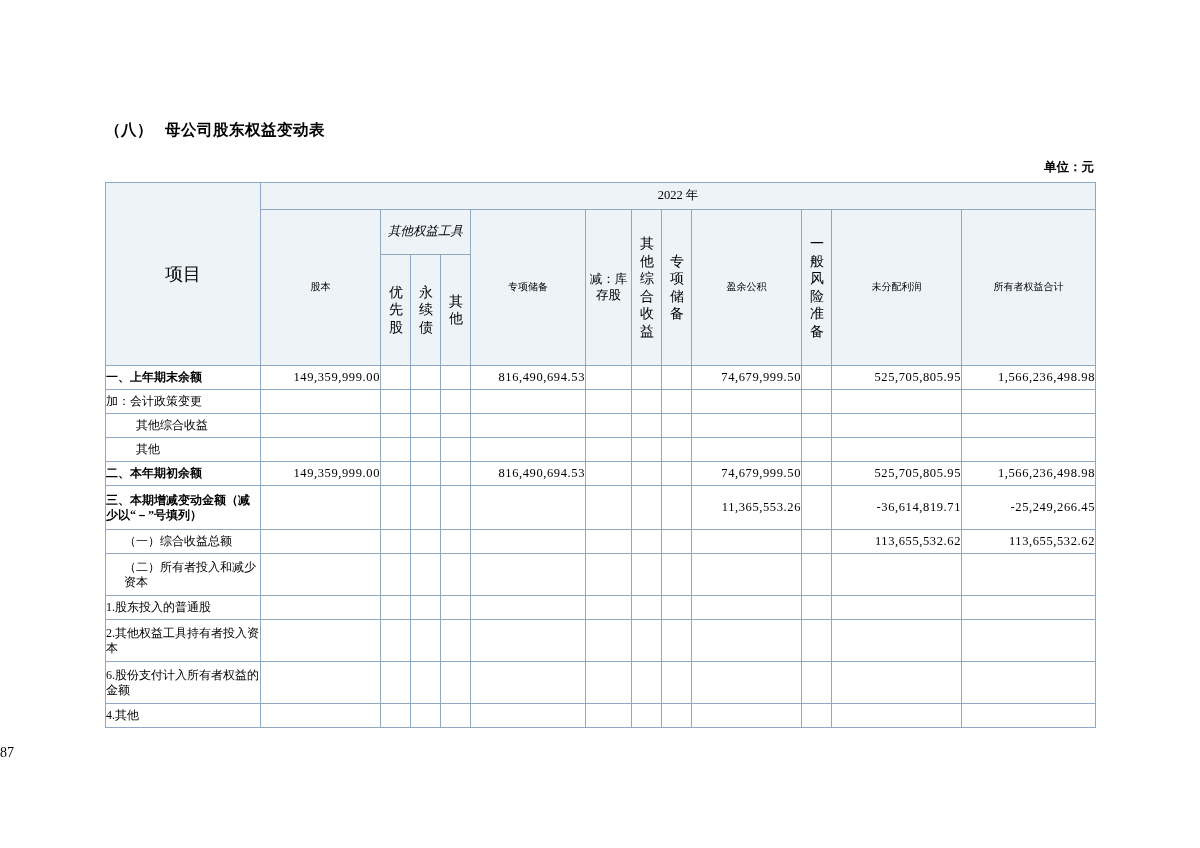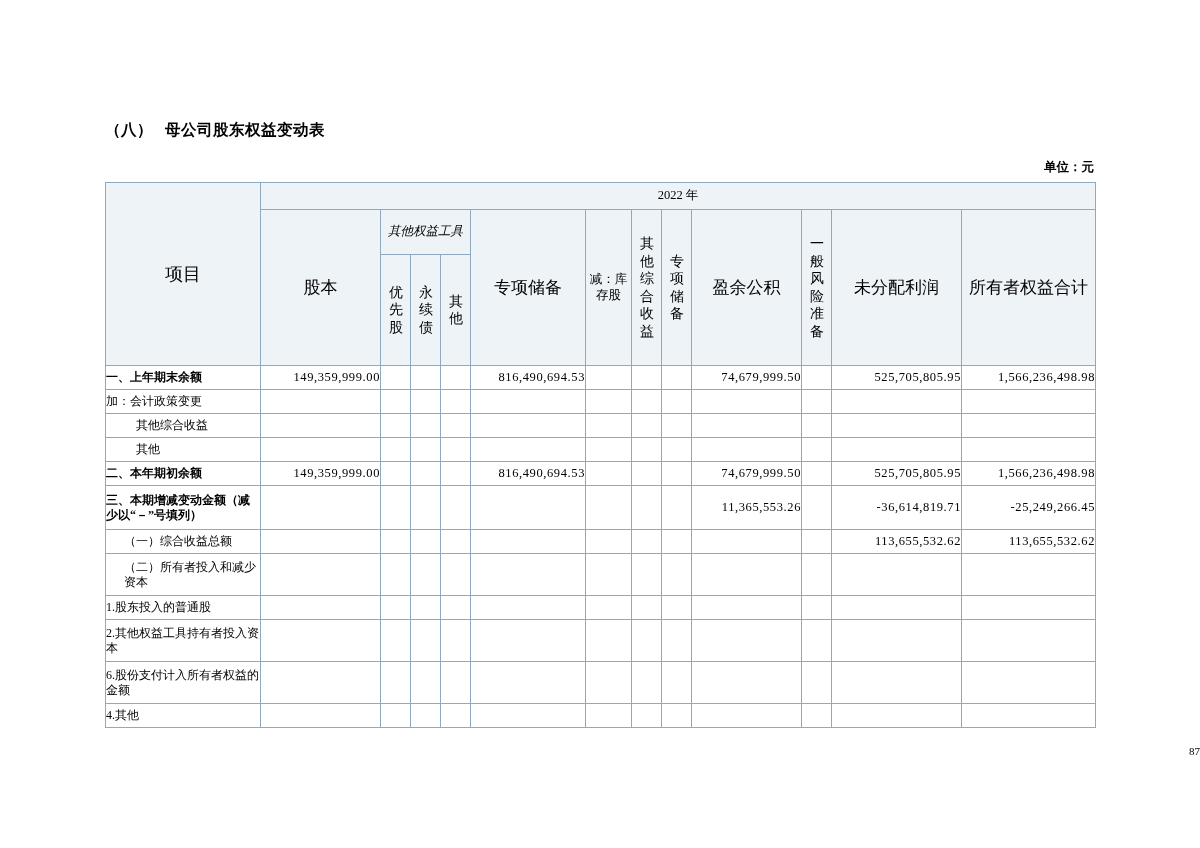--- a/index.html
+++ b/index.html
@@ -56,21 +56,21 @@
   table.ownerstbl td {
     border: 1px solid #8ea9c1;
     padding: 0;
     vertical-align: middle;
     line-height: 1.25;
   }
   thead th {
     background: #eef3f8;
     text-align: center;
     font-weight: normal;
-    font-size: 17px;
+    font-size: 10px;
   }
   th.yearhdr {
     height: 26px;
     font-size: 12.5px;
   }
   th.itemhdr {
     width: 155px;
     font-size: 18px;
   }
   th.vertical {
@@ -118,22 +118,22 @@
     white-space: nowrap;
   }
   tbody tr {
     height: 24px;
   }
   .pageno {
     position: absolute;
     left: 0;
     right: 0;
     top: 745px;
-    text-align: right;
-    font-size: 11px;
+    text-align: left;
+    font-size: 14px;
     color: #000;
   }
 </style>
 </head>
 <body>
 
 <div class="page">
 
   <div class="content">
 

